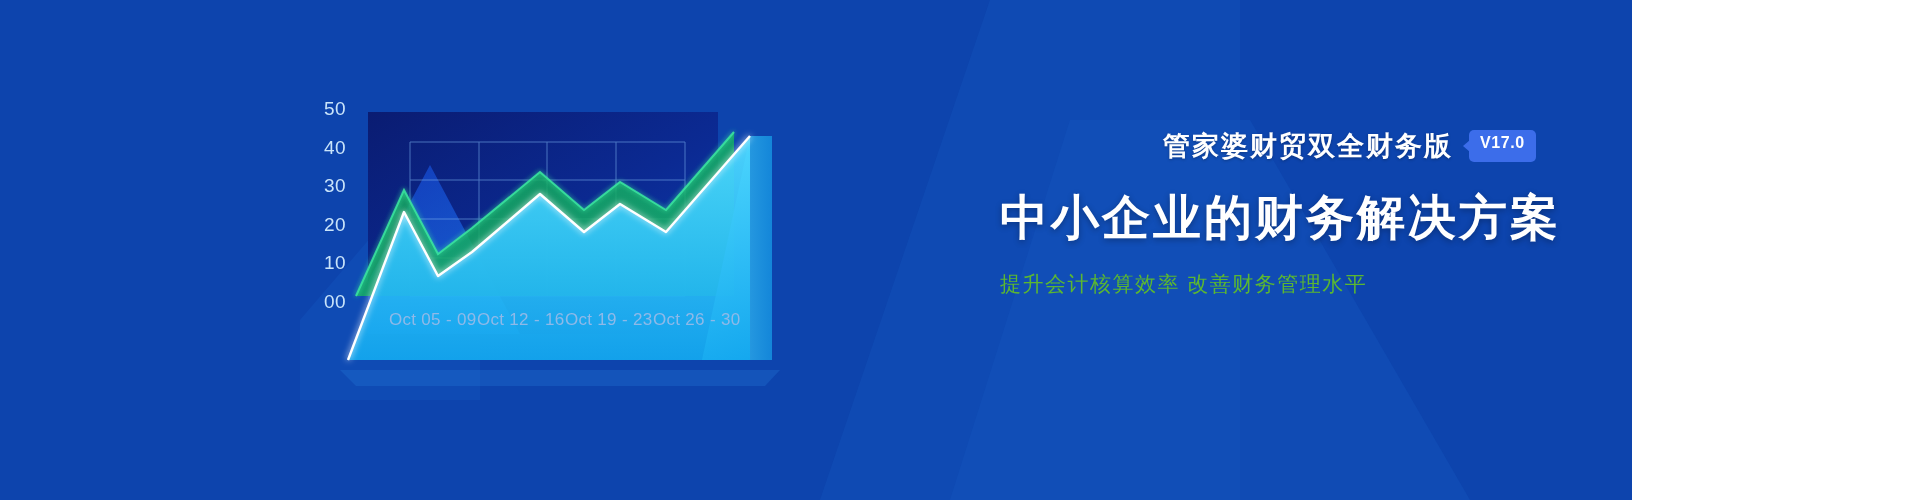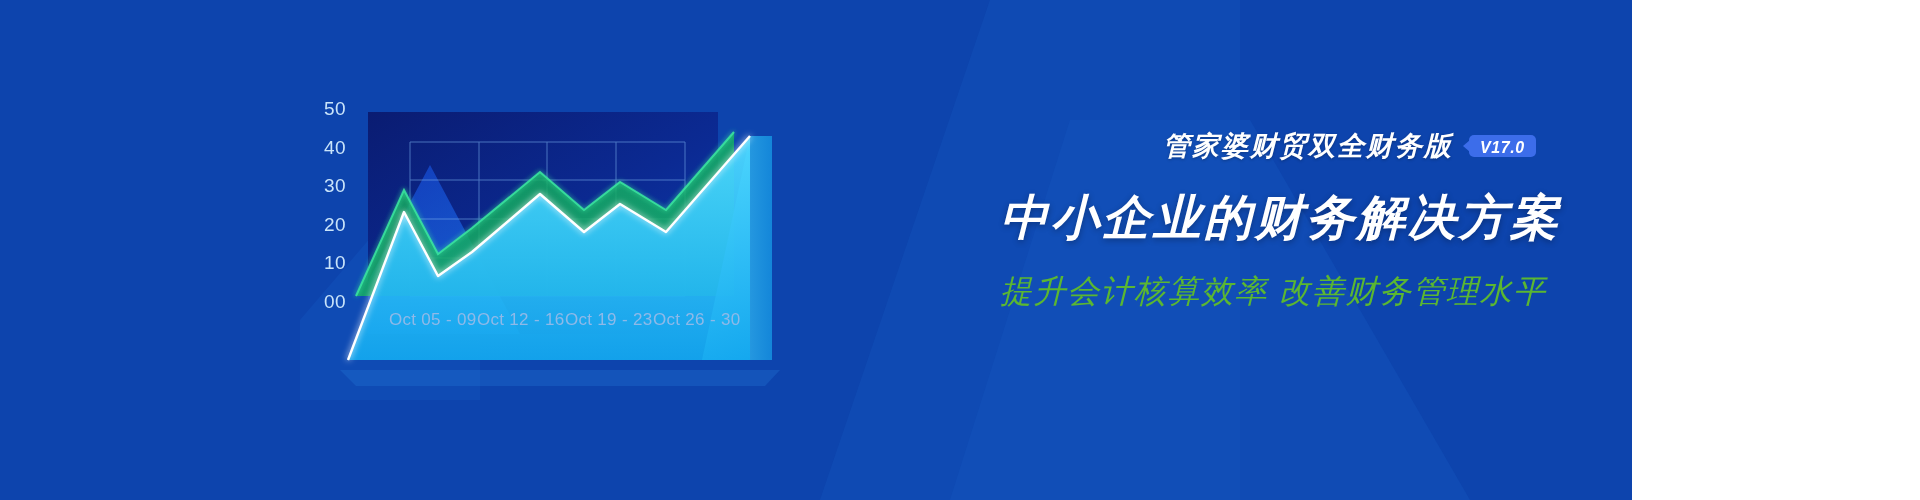--- a/index.html
+++ b/index.html
@@ -30,58 +30,57 @@
   #chart-svg { display:block; width:640px; height:320px; overflow:visible; }
 
   .ytick  { font-size:19px; font-weight:400; fill:#C9E4FA; letter-spacing:.5px; }
   .xtick  { font-size:17px; font-weight:400; fill:#8FB9E8; letter-spacing:.3px; }
 
   
   #copy {
     position:absolute;
     left:1000px; top:128px;
     width:760px;
-    font-style:italic;
   }
   #eyebrow-row {
     display:flex; align-items:center; gap:16px;
     justify-content:flex-start;
     padding-left:163px;
   }
   #product-name {
     font-size:27px; font-weight:700; color:#FFFFFF;
     letter-spacing:2px; white-space:nowrap;
     text-shadow:0 1px 3px rgba(0,0,0,.28);
   }
   #version-badge {
     position:relative;
     background:#3C6DEA;
     color:#FFFFFF;
     font-size:16px; font-weight:700;
     letter-spacing:.6px;
-    padding:4px 11px 0;
+    padding:4px 11px 10px;
     border-radius:5px;
     white-space:nowrap;
   }
   #version-badge::before{
     content:""; position:absolute;
     left:-6px; top:50%; transform:translateY(-50%);
     border-top:6px solid transparent;
     border-bottom:6px solid transparent;
     border-right:7px solid #3C6DEA;
   }
   #headline {
     margin-top:22px;
     font-size:48px; font-weight:700; color:#FFFFFF;
     letter-spacing:3px; white-space:nowrap;
     text-shadow:0 2px 6px rgba(0,0,0,.30);
   }
   #subhead {
     margin-top:20px;
-    font-size:32px; font-weight:400; color:#5BB731;
+    font-size:21px; font-weight:400; color:#5BB731;
     letter-spacing:1.5px; white-space:nowrap;
   }
 </style>
 </head>
 <body>
 
 <div id="banner">
 
   <svg class="deco" id="deco-a" viewBox="0 0 420 500" preserveAspectRatio="none">
     <polygon points="170,0 420,0 420,500 0,500" fill="#1350B8" opacity="0.55"></polygon>

